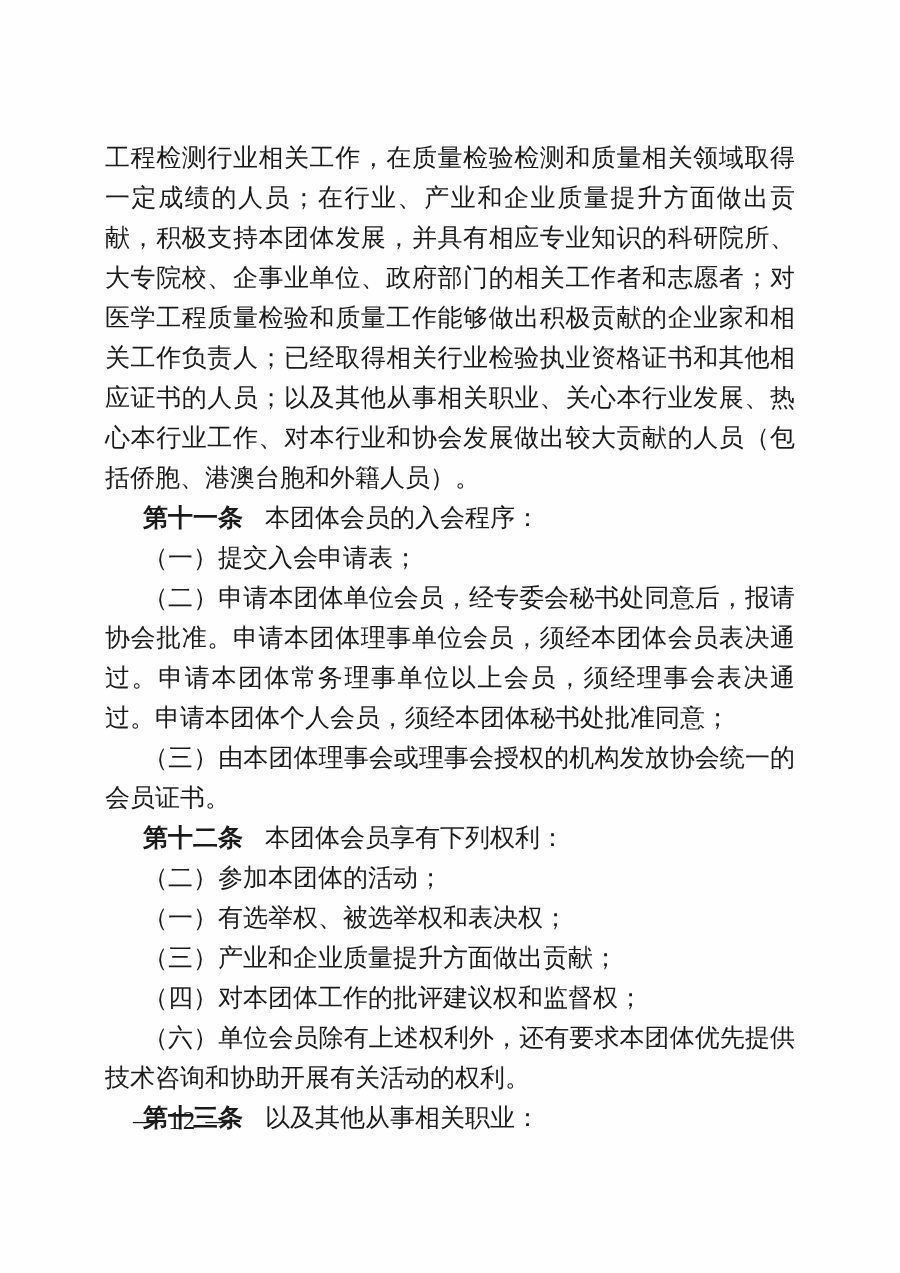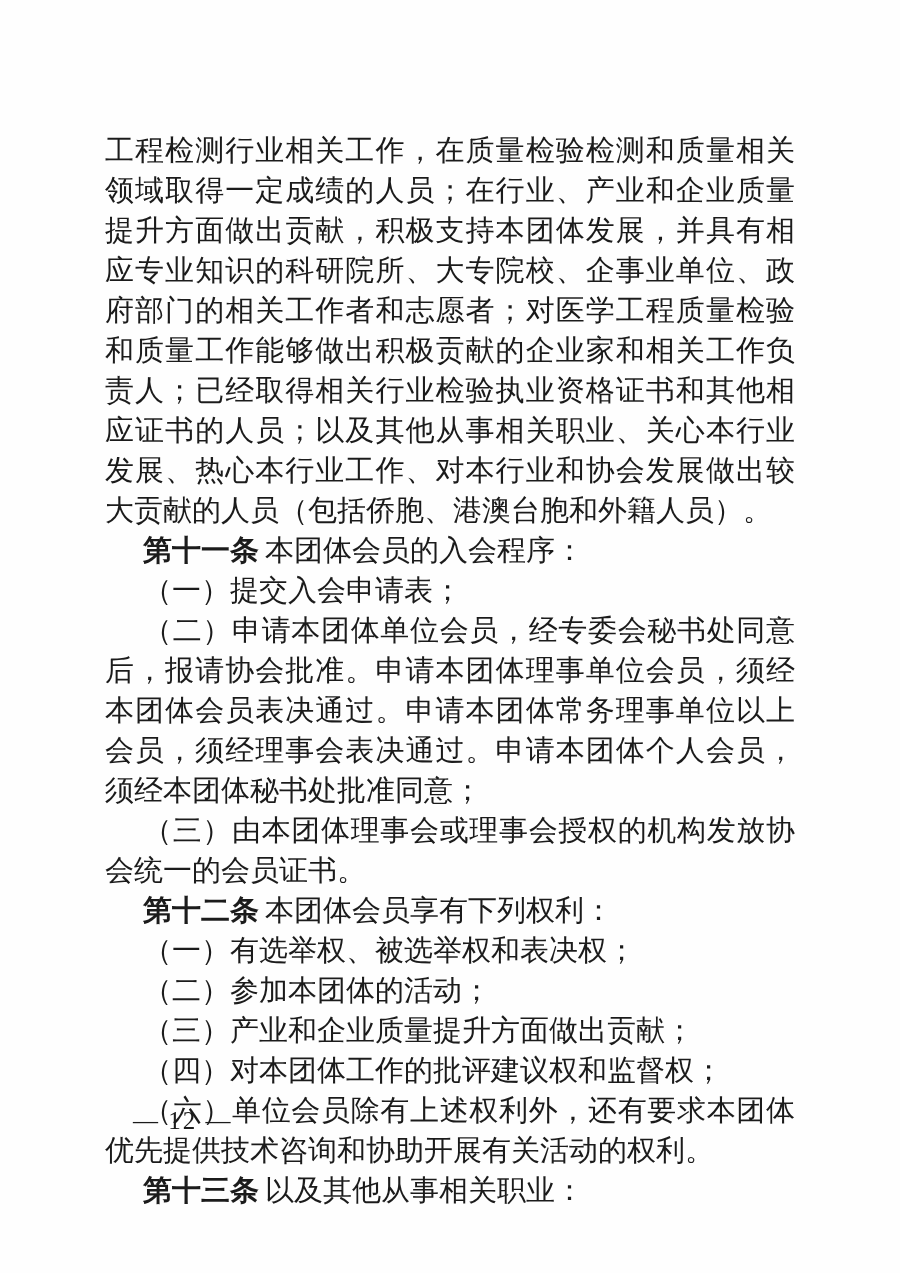--- a/index.html
+++ b/index.html
@@ -13,37 +13,37 @@
     height: 1273px;
     background: #fefefe;
     color: #1b1b1b;
     font-family: "Liberation Serif", "DejaVu Serif", serif;
     overflow: hidden;
     box-sizing: border-box;
   }
   .doc-body {
     position: absolute;
     left: 105px;
-    top: 130px;
+    top: 138px;
     width: 690px;
-    font-size: 29px;
+    font-size: 25px;
     line-height: 40px;
     text-align: justify;
   }
   .doc-body p {
     margin: 0;
     padding: 0;
     text-indent: 38px;
   }
   .doc-body p.continuation {
     text-indent: 0;
   }
   .article-no {
     font-weight: bold;
-    margin-right: 6px;
+    margin-right: 22px;
   }
   .page-number {
     position: absolute;
     left: 133px;
     top: 1106px;
     font-size: 25px;
     line-height: 30px;
     letter-spacing: 2px;
     color: #1b1b1b;
   }
@@ -52,21 +52,21 @@
 <body>
 
 <div class="page">
   <div class="doc-body">
       <p class="continuation">工程检测行业相关工作，在质量检验检测和质量相关领域取得一定成绩的人员；在行业、产业和企业质量提升方面做出贡献，积极支持本团体发展，并具有相应专业知识的科研院所、大专院校、企事业单位、政府部门的相关工作者和志愿者；对医学工程质量检验和质量工作能够做出积极贡献的企业家和相关工作负责人；已经取得相关行业检验执业资格证书和其他相应证书的人员；以及其他从事相关职业、关心本行业发展、热心本行业工作、对本行业和协会发展做出较大贡献的人员（包括侨胞、港澳台胞和外籍人员）。</p>
       <p class="article"><strong class="article-no">第十一条</strong><span>本团体会员的入会程序：</span></p>
       <p class="item">（一）提交入会申请表；</p>
       <p class="item">（二）申请本团体单位会员，经专委会秘书处同意后，报请协会批准。申请本团体理事单位会员，须经本团体会员表决通过。申请本团体常务理事单位以上会员，须经理事会表决通过。申请本团体个人会员，须经本团体秘书处批准同意；</p>
       <p class="item">（三）由本团体理事会或理事会授权的机构发放协会统一的会员证书。</p>
       <p class="article"><strong class="article-no">第十二条</strong><span>本团体会员享有下列权利：</span></p>
+      <p class="item">（二）参加本团体的活动；</p>
       <p class="item">（一）有选举权、被选举权和表决权；</p>
-      <p class="item">（二）参加本团体的活动；</p>
       <p class="item">（三）产业和企业质量提升方面做出贡献；</p>
       <p class="item">（四）对本团体工作的批评建议权和监督权；</p>
       <p class="item">（六）单位会员除有上述权利外，还有要求本团体优先提供技术咨询和协助开展有关活动的权利。</p>
       <p class="article"><strong class="article-no">第十三条</strong><span>以及其他从事相关职业：</span></p>
     </div>
   <div class="page-number">— 12 —</div>
 </div>
 
 </body></html>

